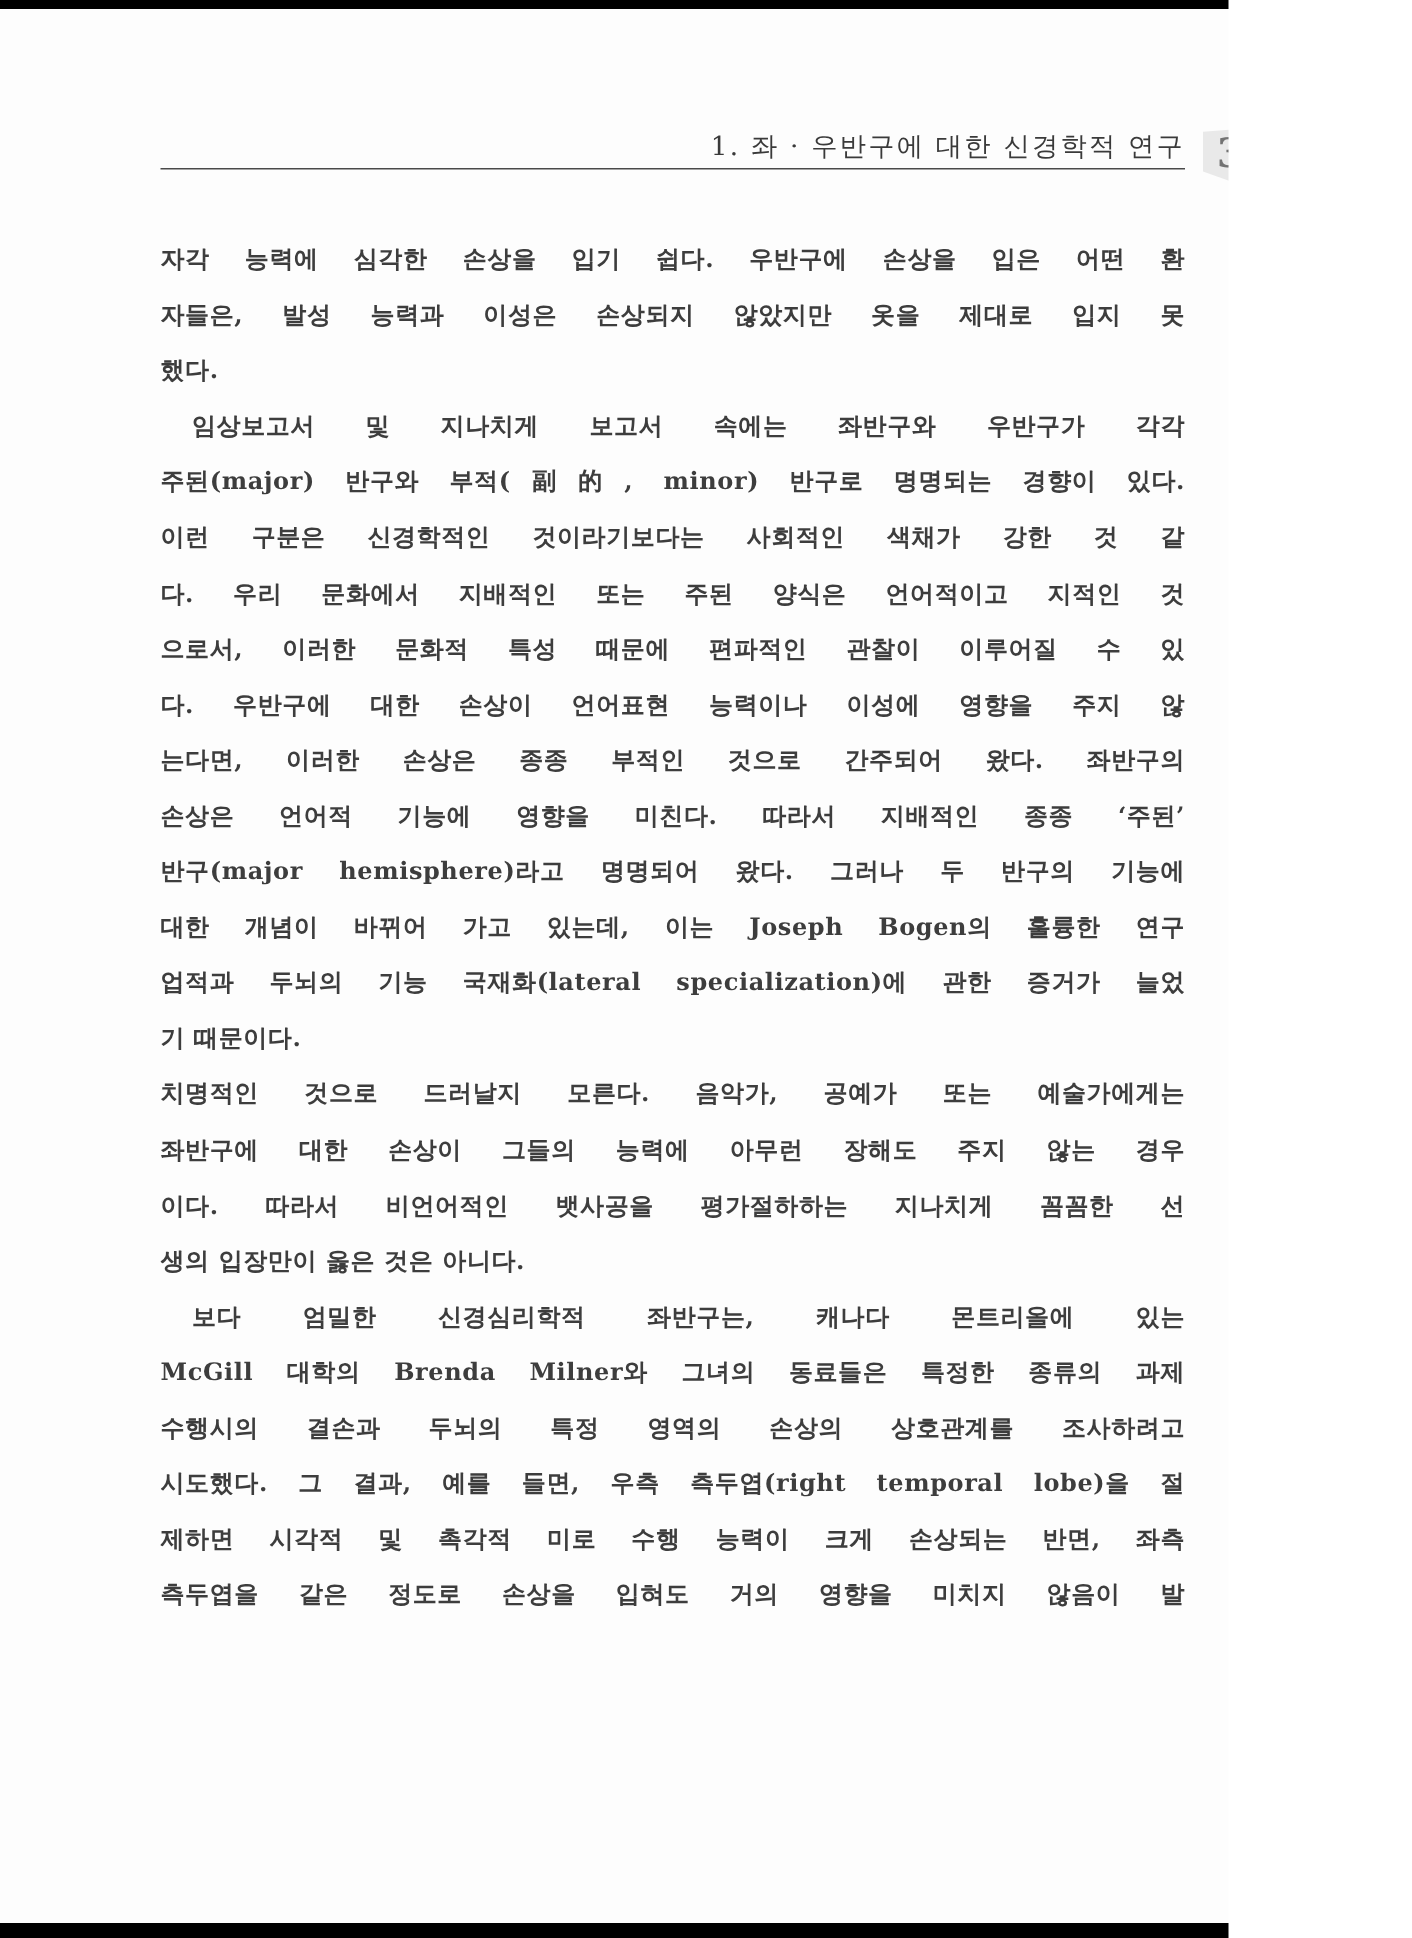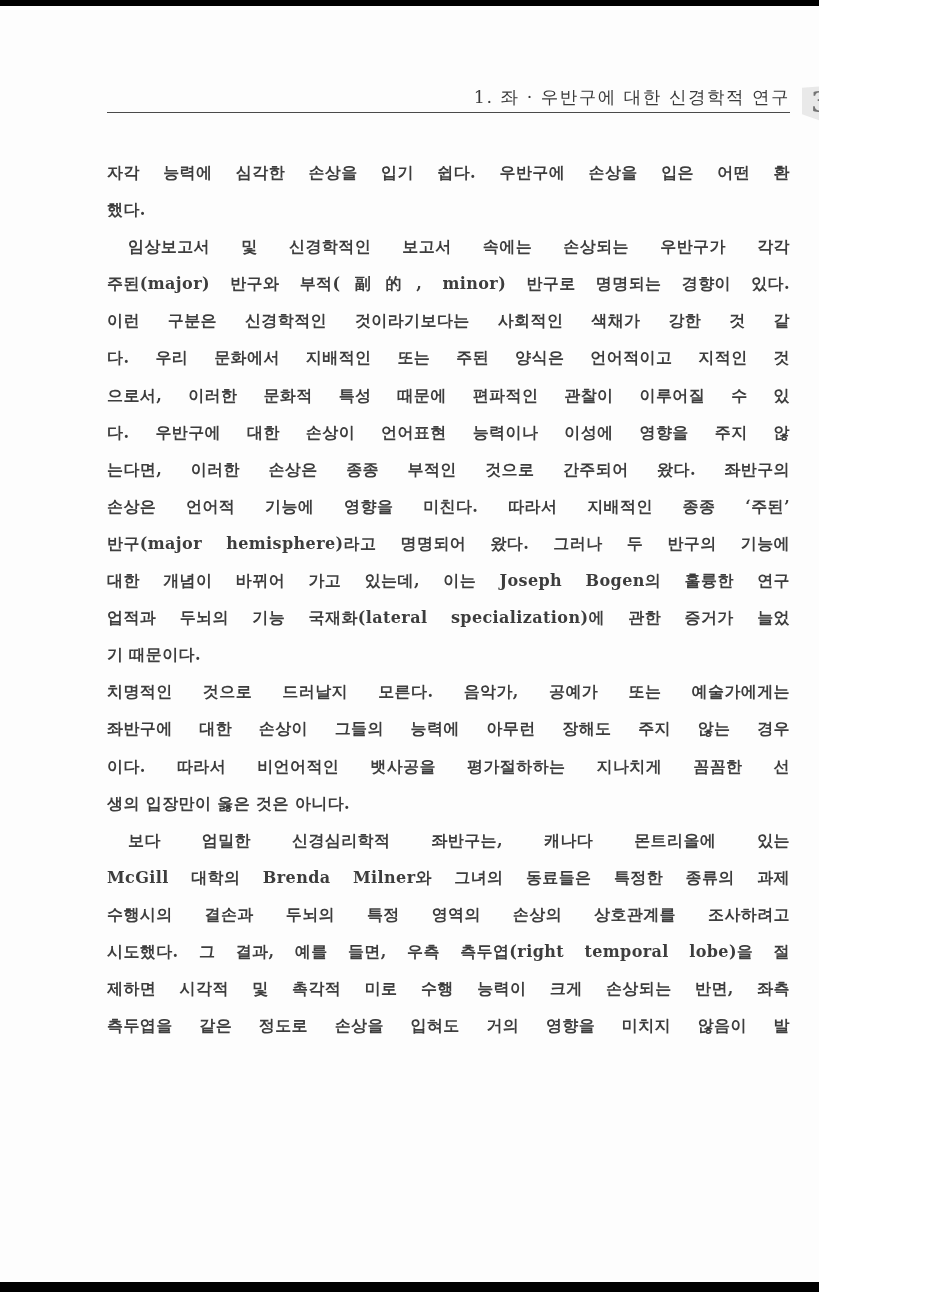--- a/index.html
+++ b/index.html
@@ -81,22 +81,23 @@
   <div class="running-head">1. 좌 · 우반구에 대한 신경학적 연구</div>
 
   <div class="header-rule"></div>
 
   <div class="page-tab">
     <span class="num">39</span>
   </div>
 
   <div class="body-text">
       <div class="line">자각 능력에 심각한 손상을 입기 쉽다. 우반구에 손상을 입은 어떤 환</div>
+      <div class="line">자들은, 발성 능력과 이성은 손상되지 않았지만 옷을 제대로 입지 못</div>
       <div class="line end">했다.</div>
-      <div class="line indent">임상보고서 및 신경학적인 보고서 속에는 손상되는 우반구가 각각</div>
+      <div class="line indent">임상보고서 및 지나치게 보고서 속에는 좌반구와 우반구가 각각</div>
       <div class="line">주된(major) 반구와 부적(副的, minor) 반구로 명명되는 경향이 있다.</div>
       <div class="line">이런 구분은 신경학적인 것이라기보다는 사회적인 색채가 강한 것 같</div>
       <div class="line">다. 우리 문화에서 지배적인 또는 주된 양식은 언어적이고 지적인 것</div>
       <div class="line">으로서, 이러한 문화적 특성 때문에 편파적인 관찰이 이루어질 수 있</div>
       <div class="line">다. 우반구에 대한 손상이 언어표현 능력이나 이성에 영향을 주지 않</div>
       <div class="line">는다면, 이러한 손상은 종종 부적인 것으로 간주되어 왔다. 좌반구의</div>
       <div class="line">손상은 언어적 기능에 영향을 미친다. 따라서 지배적인 종종 ‘주된’</div>
       <div class="line">반구(major hemisphere)라고 명명되어 왔다. 그러나 두 반구의 기능에</div>
       <div class="line">대한 개념이 바뀌어 가고 있는데, 이는 Joseph Bogen의 훌륭한 연구</div>
       <div class="line">업적과 두뇌의 기능 국재화(lateral specialization)에 관한 증거가 늘었</div>

